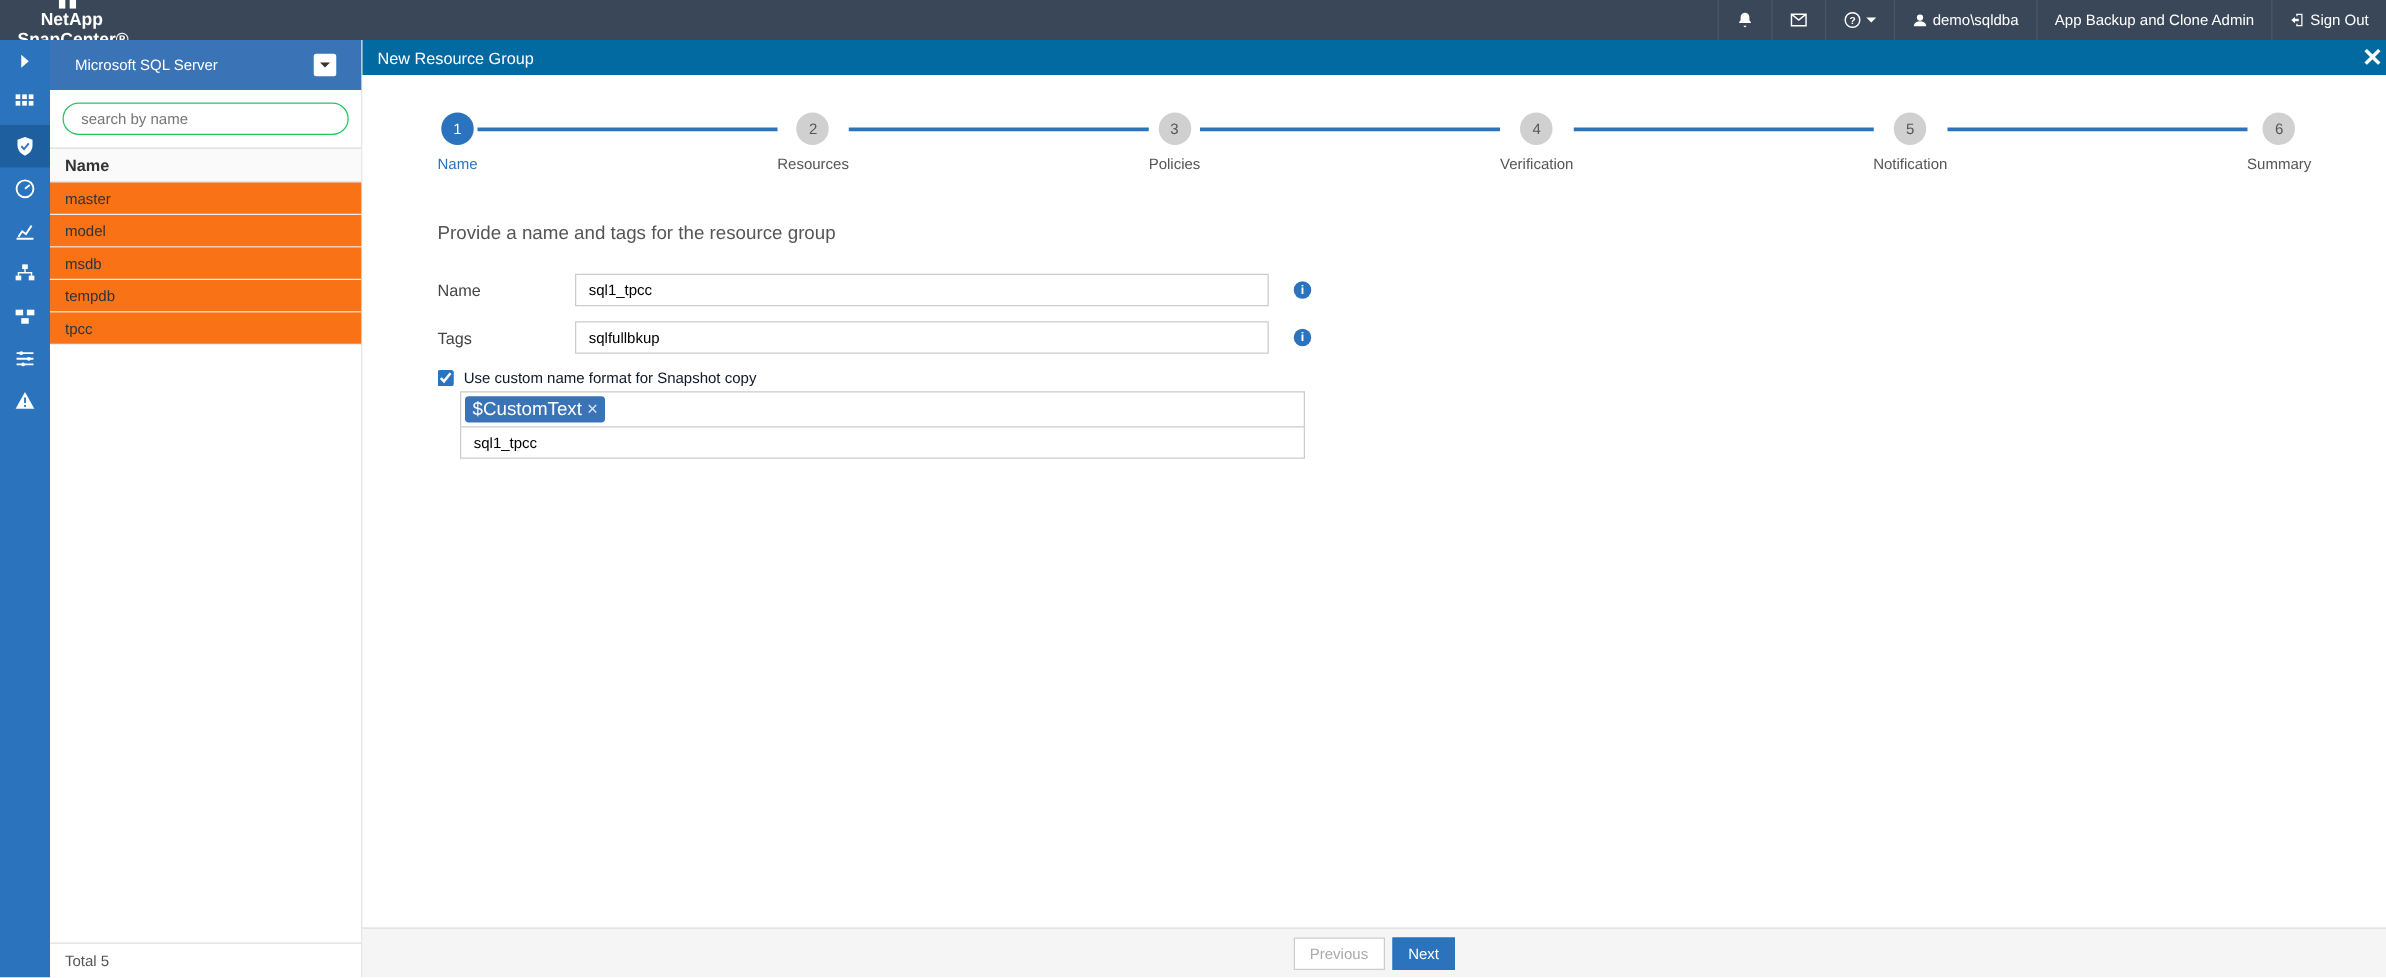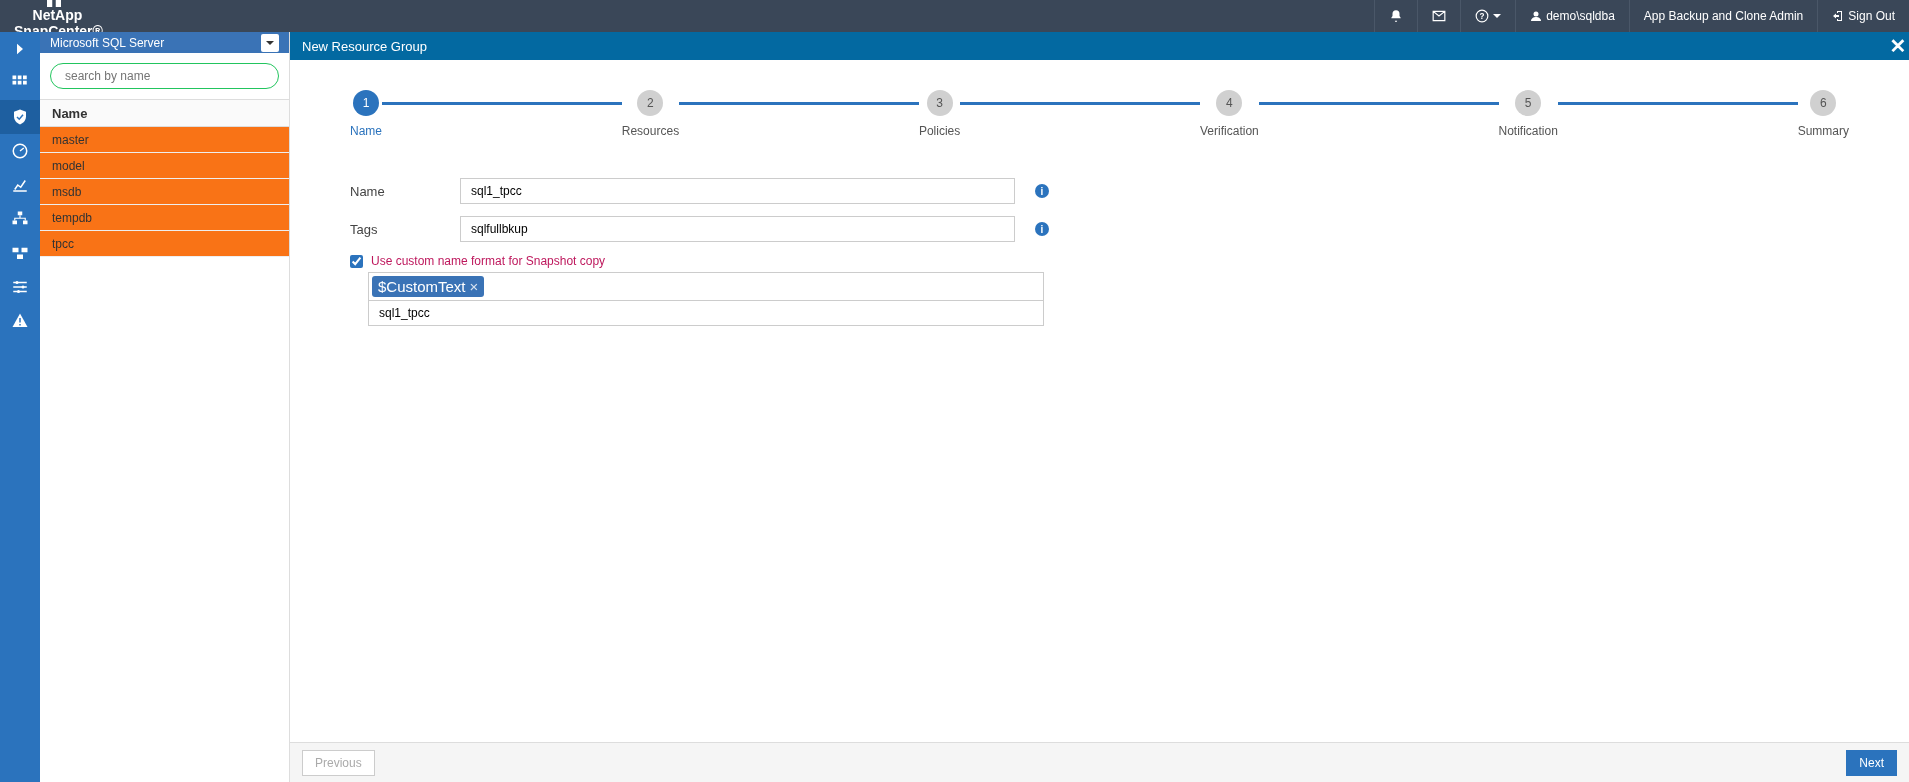--- a/index.html
+++ b/index.html
@@ -55,24 +55,24 @@
     
     .resource-sidebar { 
       width: 250px; 
       background: #fff; 
       border-right: 1px solid #ddd;
       display: flex;
       flex-direction: column;
     }
     .plugin-select-row { 
       background: #3a73b6; 
-      height: 21px; 
+      height: 40px; 
       display: flex; 
       align-items: center; 
-      padding: 0 10px;
+      padding: 0 20px;
       color:#fff;
     }
     .plugin-select-label { font-size: 12px; flex:1; }
     .plugin-select-btn { 
       width: 18px; height: 18px; 
       background: #fff; 
       display:flex; align-items:center; justify-content:center;
       border-radius:2px;
     }
     .plugin-select-btn .caret-down { border-top-color:#333; margin:0;}
@@ -188,21 +188,21 @@
       display:inline-flex; 
       align-items:center; 
       justify-content:center; 
       font-size:10px; 
       font-weight:bold; 
       margin-left:20px;
     }
     
     .checkbox-row { display:flex; align-items:center; margin-bottom:4px; }
     .checkbox-row input { margin-right:8px; accent-color:#2b73bd;}
-    .checkbox-row label { font-size:12px; color:#be185d; }
+    .checkbox-row label { font-size:12px; color:#0f172a; }
     
     .tag-box { 
       width:676px; 
       border:1px solid #ccc; 
       padding:3px; 
       margin-left:18px;
       margin-bottom:-1px;
     }
     .tag-pill { 
       display:inline-flex; 
@@ -223,21 +223,21 @@
       margin-left:18px;
     }
     
     
     .main-footer { 
       height:40px; 
       background:#f5f5f5; 
       border-top:1px solid #ddd; 
       display:flex; 
       align-items:center; 
-      justify-content:space-between; 
+      justify-content:center; 
       padding: 12px 12px;
       gap:6px;
     }
     .btn { 
       height:26px; 
       padding:0 12px; 
       font-size:12px; 
       border:1px solid #ccc; 
       background:#fff; 
       cursor:pointer;
@@ -382,20 +382,23 @@
       </div>
     <div class="list-item">
         <span>msdb</span>
       </div>
     <div class="list-item">
         <span>tempdb</span>
       </div>
     <div class="list-item">
         <span>tpcc</span>
       </div>
+    <div class="sidebar-footer">
+      <span>Total 5</span>
+    </div>
   </div>
 
   <div class="main">
     <div class="main-header">
       <span>New Resource Group</span>
       <span class="close-x">✕</span>
     </div>
     <div class="main-body">
       
       <div class="wizard">
@@ -423,20 +426,21 @@
           <div class="wiz-circle inactive">5</div>
           <div class="wiz-label inactive">Notification</div>
         </div>
         <div class="wiz-connector"></div>
         <div class="wiz-step">
           <div class="wiz-circle inactive">6</div>
           <div class="wiz-label inactive">Summary</div>
         </div>
       </div>
 
+      <div class="section-title">Provide a name and tags for the resource group</div>
 
       <div class="form-row">
         <div class="form-label">Name</div>
         <input class="form-input" value="sql1_tpcc" style="">
         <span class="info-icon">i</span>
       </div>
       <div class="form-row">
         <div class="form-label">Tags</div>
         <input class="form-input" value="sqlfullbkup" style="">
         <span class="info-icon">i</span>

